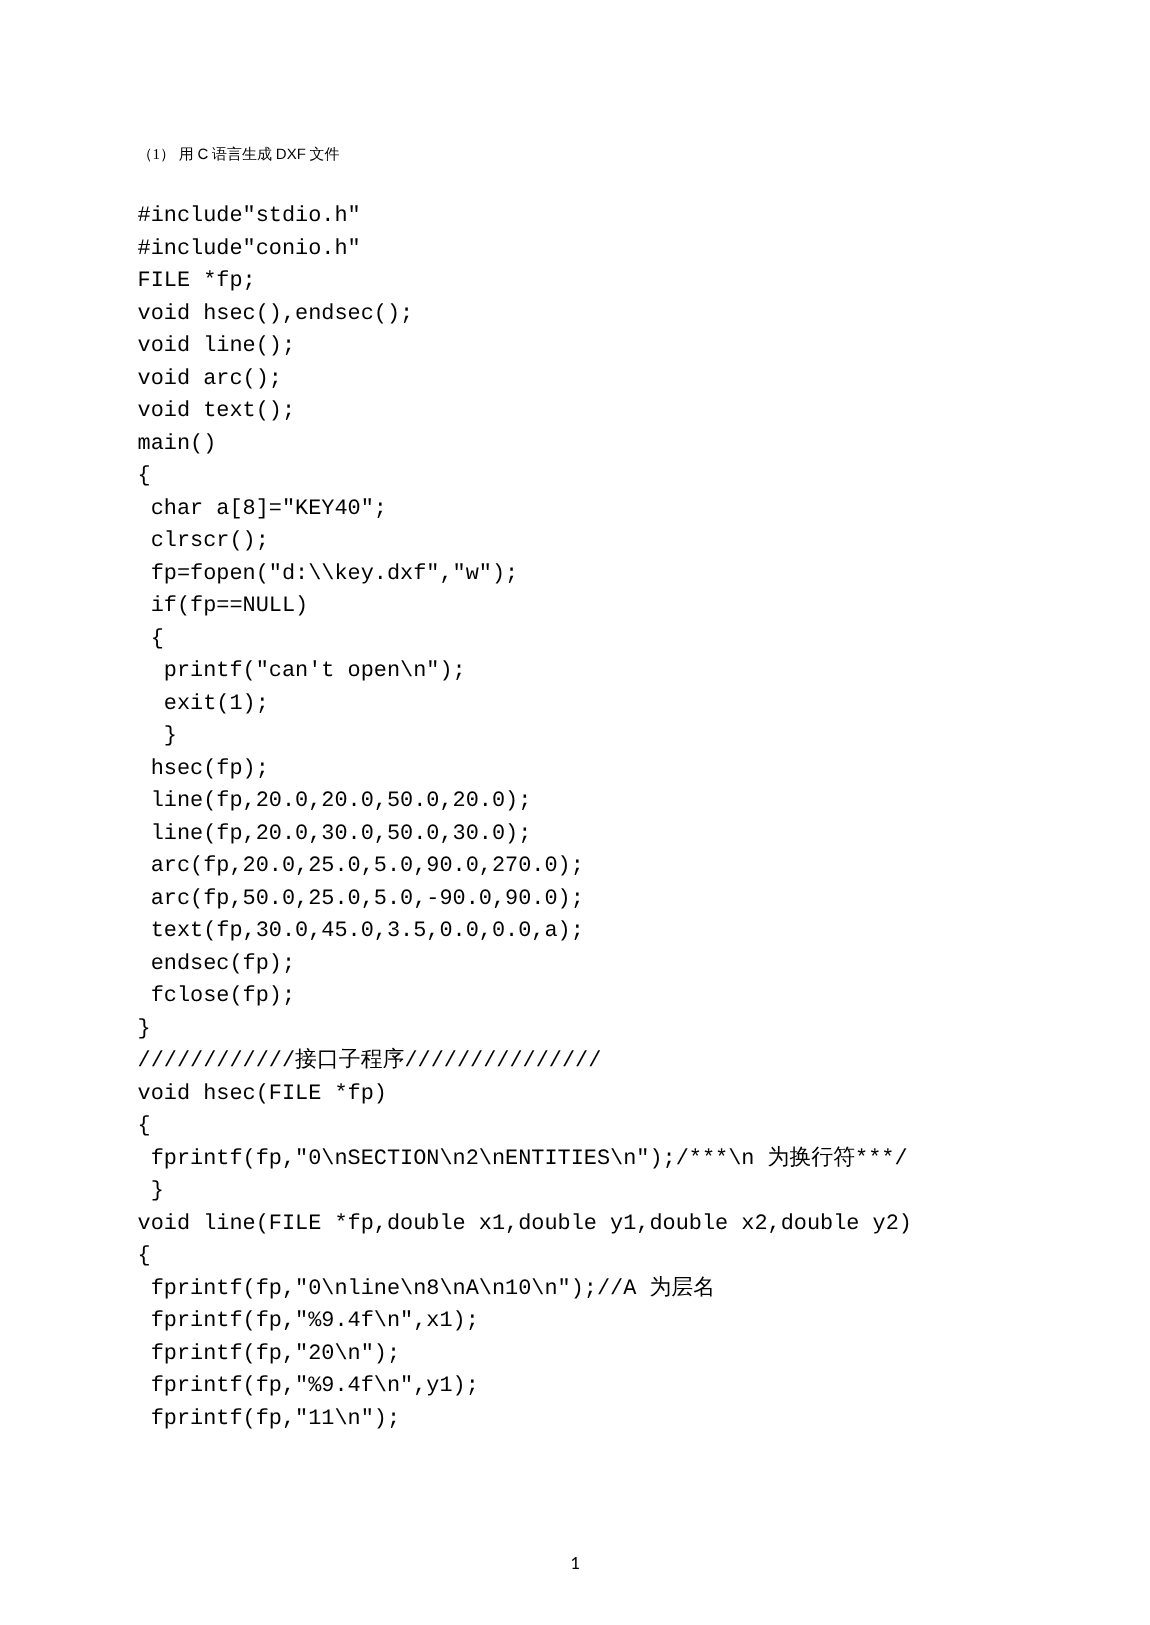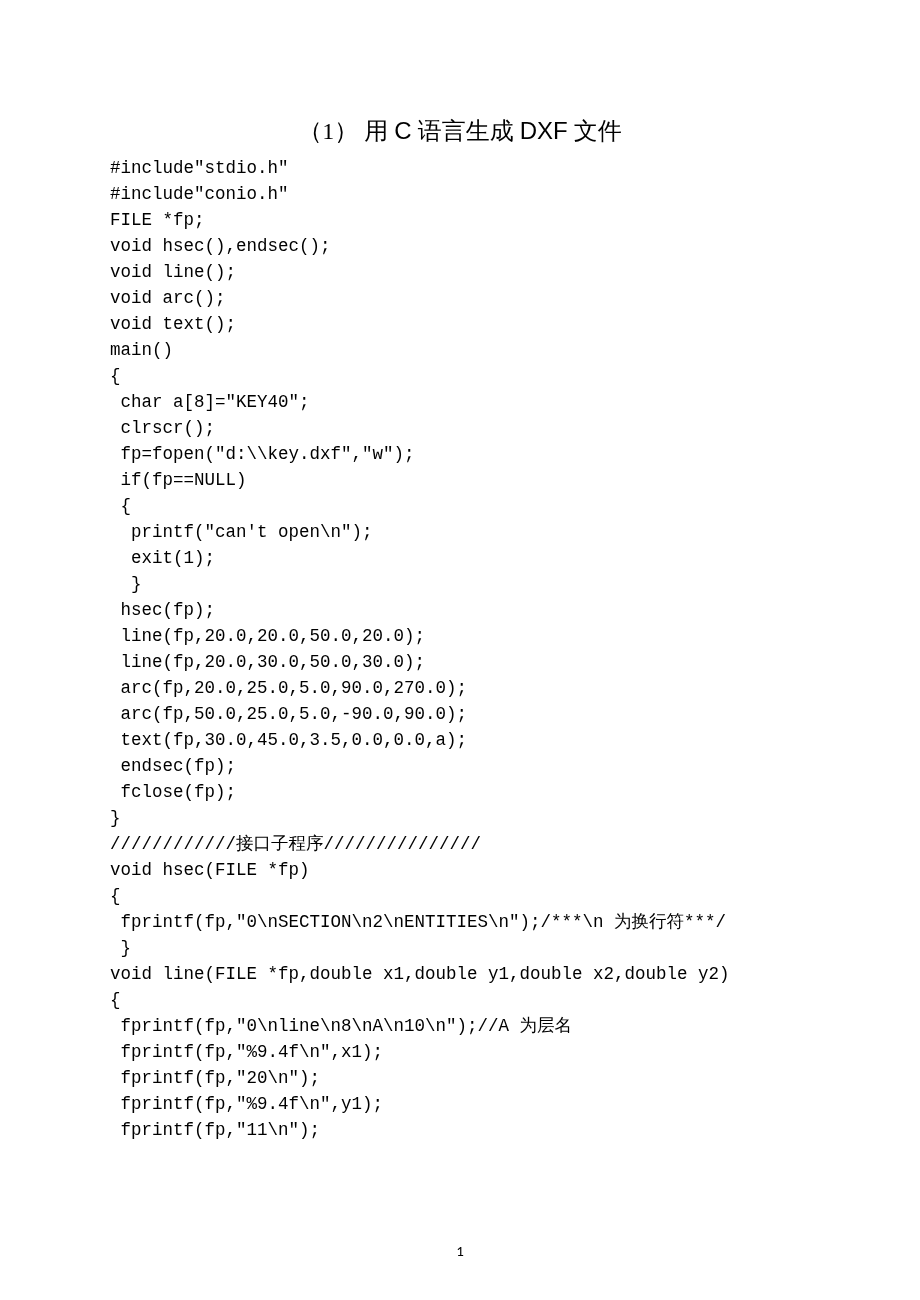--- a/index.html
+++ b/index.html
@@ -11,24 +11,23 @@
     font-family: "SimSun", "宋体", serif;
     color: #000000;
   }
   .page {
     padding: 115px 110px 60px 110px;
     box-sizing: border-box;
     height: 100%;
     position: relative;
   }
   .heading {
-    font-size: 24px;
-    margin-bottom: 8px;
+    font-size: 12px;
+    margin-bottom: 28px;
     letter-spacing: 0px;
-    text-align: center;
   }
   .heading .num {
     font-family: "SimSun", serif;
   }
   .heading .cn {
     font-family: "SimSun", "宋体", serif;
   }
   .heading .en {
     font-family: "Arial", sans-serif;
   }

